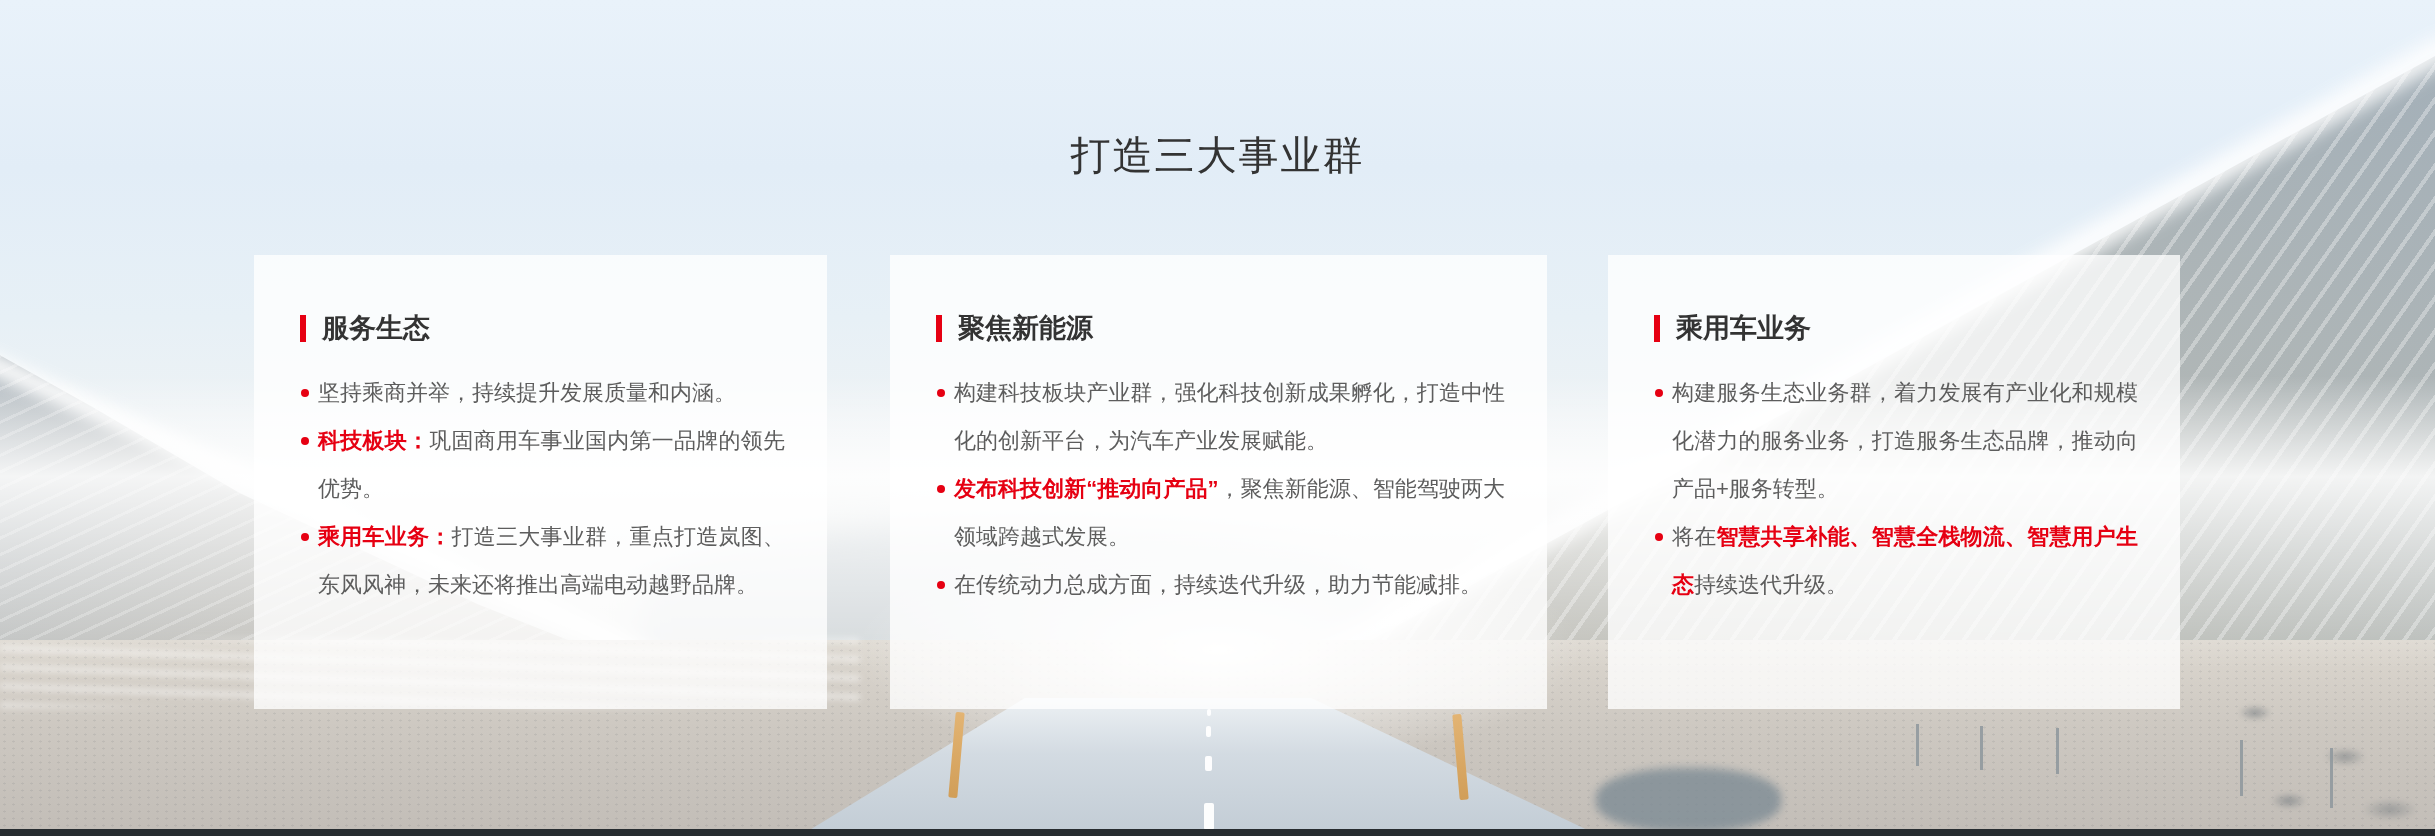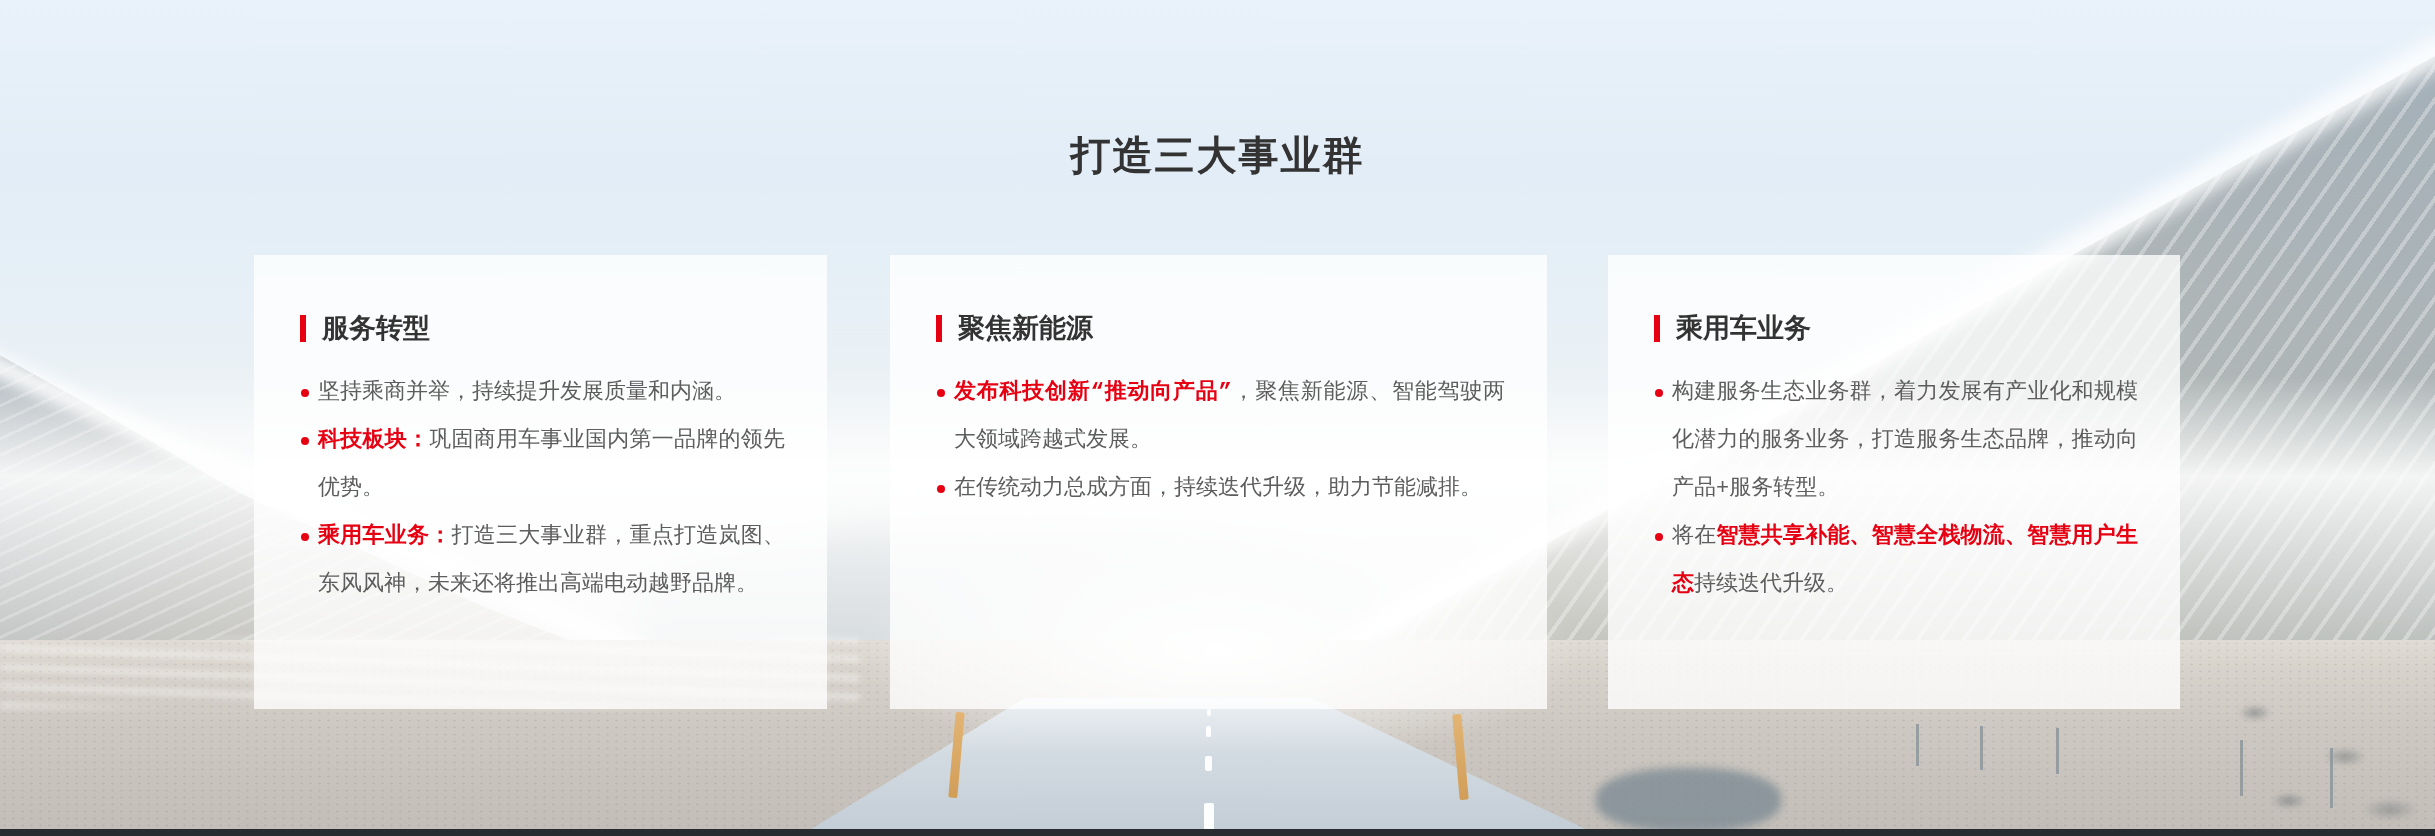--- a/index.html
+++ b/index.html
@@ -101,35 +101,35 @@
   .fp1{left:1916px;top:724px;height:42px;}
   .fp2{left:1980px;top:726px;height:44px;}
   .fp3{left:2056px;top:728px;height:46px;}
   .fp4{left:2240px;top:740px;height:56px;}
   .fp5{left:2330px;top:748px;height:60px;}
   .bottom-strip{left:0;top:829px;width:2435px;height:7px;background:#272c30;}
 
   
   .section-title{
     position:absolute;left:0;top:128px;width:2435px;
-    text-align:center;font-size:40px;font-weight:700;color:#333;
+    text-align:center;font-size:40px;font-weight:400;color:#333;
     letter-spacing:2px;
   }
   .card{
     position:absolute;top:255px;height:454px;box-sizing:border-box;
     background:rgba(255,255,255,.78);
     padding:56px 42px 0 46px;
   }
   .card-1{left:254px;width:573px;}
   .card-2{left:890px;width:657px;}
   .card-3{left:1608px;width:572px;}
   .card-header{display:flex;align-items:center;line-height:34px;}
   .card-bar{width:6px;height:27px;background:var(--accent);margin-right:16px;flex:0 0 auto;}
   .card-title{font-size:27px;font-weight:700;color:#333;}
-  .card ul{list-style:none;margin:24px 0 0 0;padding:0;font-family:Liberation Mono, monospace;}
+  .card ul{list-style:none;margin:24px 0 0 0;padding:0;}
   .card li{
     position:relative;padding-left:18px;
     font-size:22px;line-height:48px;color:#5d5d5d;
     text-align:justify;
   }
   .card li::before{
     content:"";position:absolute;left:1px;top:20px;width:8px;height:8px;
     border-radius:50%;background:var(--accent);
   }
   .card .em{color:var(--accent);font-weight:700;}
@@ -163,35 +163,36 @@
   <div class="fpost fp3"></div>
   <div class="fpost fp4"></div>
   <div class="fpost fp5"></div>
   <div class="bg bottom-strip"></div>
 
   <div class="section-title">打造三大事业群</div>
 
   <div class="card card-1">
     <div class="card-header">
       <span class="card-bar"></span>
-      <span class="card-title">服务转型</span>
+      <span class="card-title">服务生态</span>
     </div>
     <ul>
         <li><span class="seg">坚持乘商并举，持续提升发展质量和内涵。</span></li>
         <li><span class="em">科技板块：</span><span class="seg">巩固商用车事业国内第一品牌的领先优势。</span></li>
         <li><span class="em">乘用车业务：</span><span class="seg">打造三大事业群，重点打造岚图、东风风神，未来还将推出高端电动越野品牌。</span></li>
       </ul>
   </div>
 
   <div class="card card-2">
     <div class="card-header">
       <span class="card-bar"></span>
       <span class="card-title">聚焦新能源</span>
     </div>
     <ul>
+        <li><span class="seg">构建科技板块产业群，强化科技创新成果孵化，打造中性化的创新平台，为汽车产业发展赋能。</span></li>
         <li><span class="em">发布科技创新“推动向产品”</span><span class="seg">，聚焦新能源、智能驾驶两大领域跨越式发展。</span></li>
         <li><span class="seg">在传统动力总成方面，持续迭代升级，助力节能减排。</span></li>
       </ul>
   </div>
 
   <div class="card card-3">
     <div class="card-header">
       <span class="card-bar"></span>
       <span class="card-title">乘用车业务</span>
     </div>

